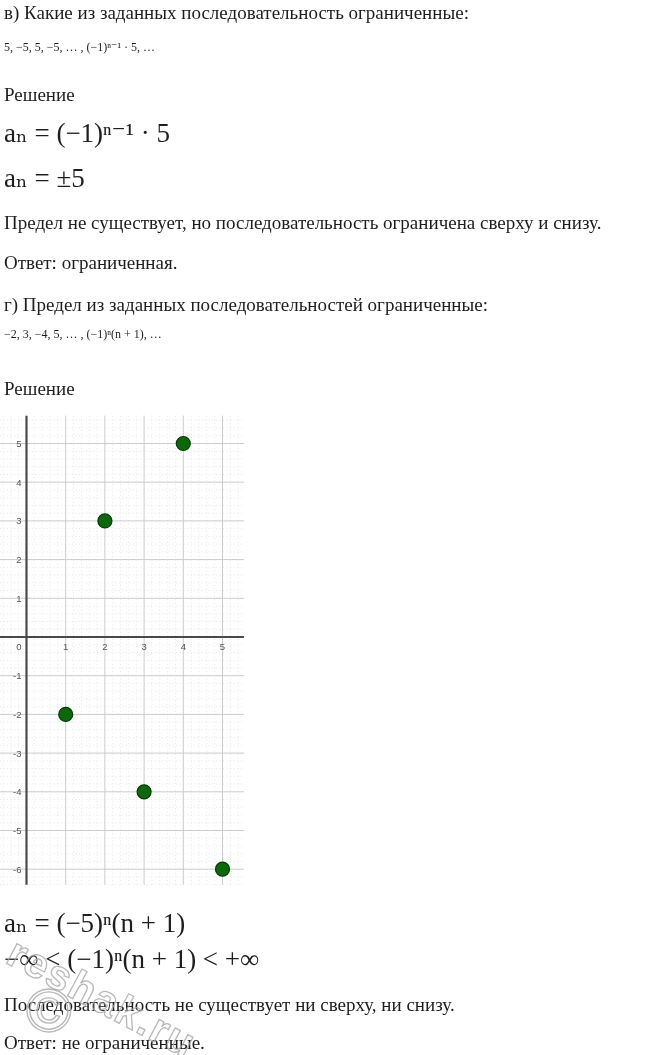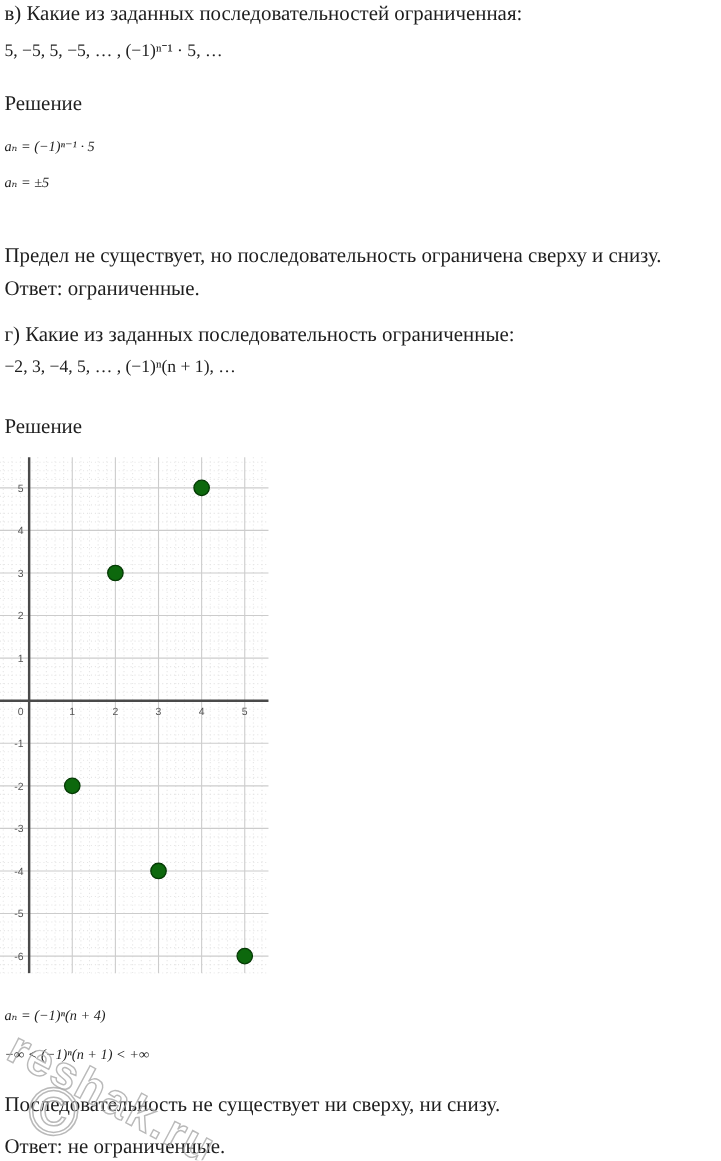--- a/index.html
+++ b/index.html
@@ -6,38 +6,38 @@
   body{
     width:655px;height:1055px;position:relative;overflow:hidden;
     background:#ffffff;
     font-family:"Liberation Serif","DejaVu Serif",serif;
     color:#1e1e1e;
   }
   .line{
     position:absolute;left:4px;white-space:nowrap;
     font-size:19px;line-height:22px;
   }
-  .seq{font-size:16px;font-family:Liberation Serif, serif;}
-  .math{font-size:13px;font-style:italic;}
+  .seq{font-size:12px;}
+  .math{font-size:27px;}
   #chart-wrap{position:absolute;left:0;top:415px;width:250px;height:470px;}
   #wm{position:absolute;left:0;top:920px;width:240px;height:135px;pointer-events:none;}
   svg{display:block;}
 </style>
 </head>
 <body>
 
-<div class="line" style="top:2px">в) Какие из заданных последовательностей ограниченная:</div>
+<div class="line" style="top:2px">в) Какие из заданных последовательность ограниченные:</div>
 <div class="line seq" style="top:36px">5, −5, 5, −5, … , (−1)ⁿ⁻¹ · 5, …</div>
 <div class="line" style="top:84px">Решение</div>
 <div class="line math" style="top:122px">aₙ = (−1)ⁿ⁻¹ · 5</div>
-<div class="line math" style="top:155px">aₙ = ±5</div>
-<div class="line" style="top:222px">Предел не существует, но последовательность ограничена сверху и снизу.</div>
-<div class="line" style="top:252px">Ответ: ограниченные.</div>
+<div class="line math" style="top:167px">aₙ = ±5</div>
+<div class="line" style="top:212px">Предел не существует, но последовательность ограничена сверху и снизу.</div>
+<div class="line" style="top:252px">Ответ: ограниченная.</div>
 
-<div class="line" style="top:294px">г) Какие из заданных последовательность ограниченные:</div>
+<div class="line" style="top:294px">г) Предел из заданных последовательностей ограниченные:</div>
 <div class="line seq" style="top:323px">−2, 3, −4, 5, … , (−1)ⁿ(n + 1), …</div>
 <div class="line" style="top:378px">Решение</div>
 
 <div id="chart-wrap">
   <svg id="chart-svg" width="250" height="470" viewBox="0 0 250 470">
       <line x1="2.9799999999999933" y1="0.6359999999999957" x2="2.9799999999999933" y2="469.68000000000006" stroke="#e6e6e6" stroke-width="1" stroke-dasharray="1 2.6"></line>
       <line x1="10.819999999999999" y1="0.6359999999999957" x2="10.819999999999999" y2="469.68000000000006" stroke="#e6e6e6" stroke-width="1" stroke-dasharray="1 2.6"></line>
       <line x1="18.66" y1="0.6359999999999957" x2="18.66" y2="469.68000000000006" stroke="#e6e6e6" stroke-width="1" stroke-dasharray="1 2.6"></line>
       <line x1="34.34" y1="0.6359999999999957" x2="34.34" y2="469.68000000000006" stroke="#e6e6e6" stroke-width="1" stroke-dasharray="1 2.6"></line>
       <line x1="42.18" y1="0.6359999999999957" x2="42.18" y2="469.68000000000006" stroke="#e6e6e6" stroke-width="1" stroke-dasharray="1 2.6"></line>
@@ -146,21 +146,21 @@
       <text x="21.5" y="419" font-size="9.5" fill="#555555" font-family="Liberation Sans, sans-serif" text-anchor="end">-5</text>
       <text x="21.5" y="457.70000000000005" font-size="9.5" fill="#555555" font-family="Liberation Sans, sans-serif" text-anchor="end">-6</text>
       <circle cx="65.7" cy="299.4" r="7" fill="#0d680d" stroke="#053a05" stroke-width="1.2"></circle>
       <circle cx="104.9" cy="105.89999999999999" r="7" fill="#0d680d" stroke="#053a05" stroke-width="1.2"></circle>
       <circle cx="144.10000000000002" cy="376.8" r="7" fill="#0d680d" stroke="#053a05" stroke-width="1.2"></circle>
       <circle cx="183.3" cy="28.5" r="7" fill="#0d680d" stroke="#053a05" stroke-width="1.2"></circle>
       <circle cx="222.5" cy="454.20000000000005" r="7" fill="#0d680d" stroke="#053a05" stroke-width="1.2"></circle>
     </svg>
 </div>
 
-<div class="line math" style="top:912px">aₙ = (−1)ⁿ(n + 4)</div>
+<div class="line math" style="top:912px">aₙ = (−5)ⁿ(n + 1)</div>
 <div class="line math" style="top:948px">−∞ &lt; (−1)ⁿ(n + 1) &lt; +∞</div>
 <div class="line" style="top:994px">Последовательность не существует ни сверху, ни снизу.</div>
 <div class="line" style="top:1032px">Ответ: не ограниченные.</div>
 
 <svg id="wm" width="240" height="135" viewBox="0 0 240 135">
   <text id="wm-copy" x="26" y="112" font-size="62" font-family="Liberation Sans, sans-serif" fill="none" stroke-width="1.4" opacity="0.8" stroke="#a8a8a8">©</text>
   <text id="wm-text" x="4" y="42" font-size="42" font-weight="bold" font-family="Liberation Sans, sans-serif" fill="none" stroke-width="1.3" opacity="0.8" letter-spacing="2" transform="rotate(28 4 42)" stroke="#a8a8a8">reshak.ru</text>
 </svg>
 
 </body></html>

